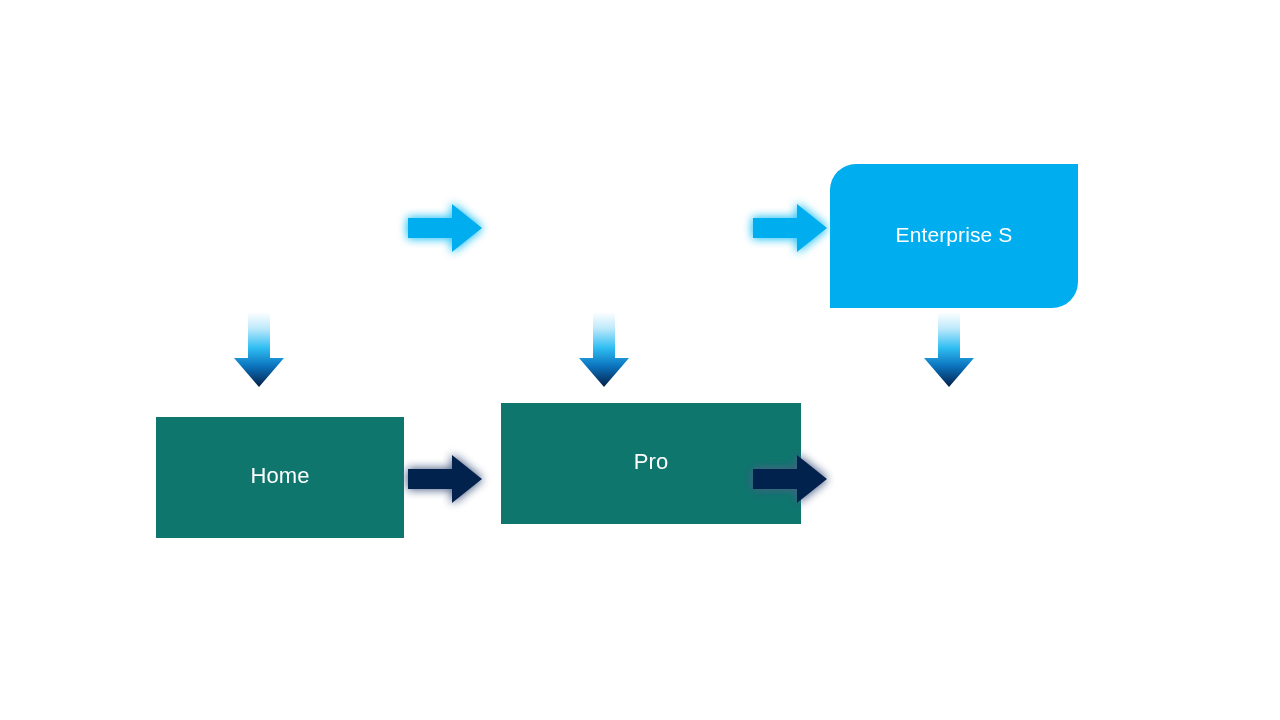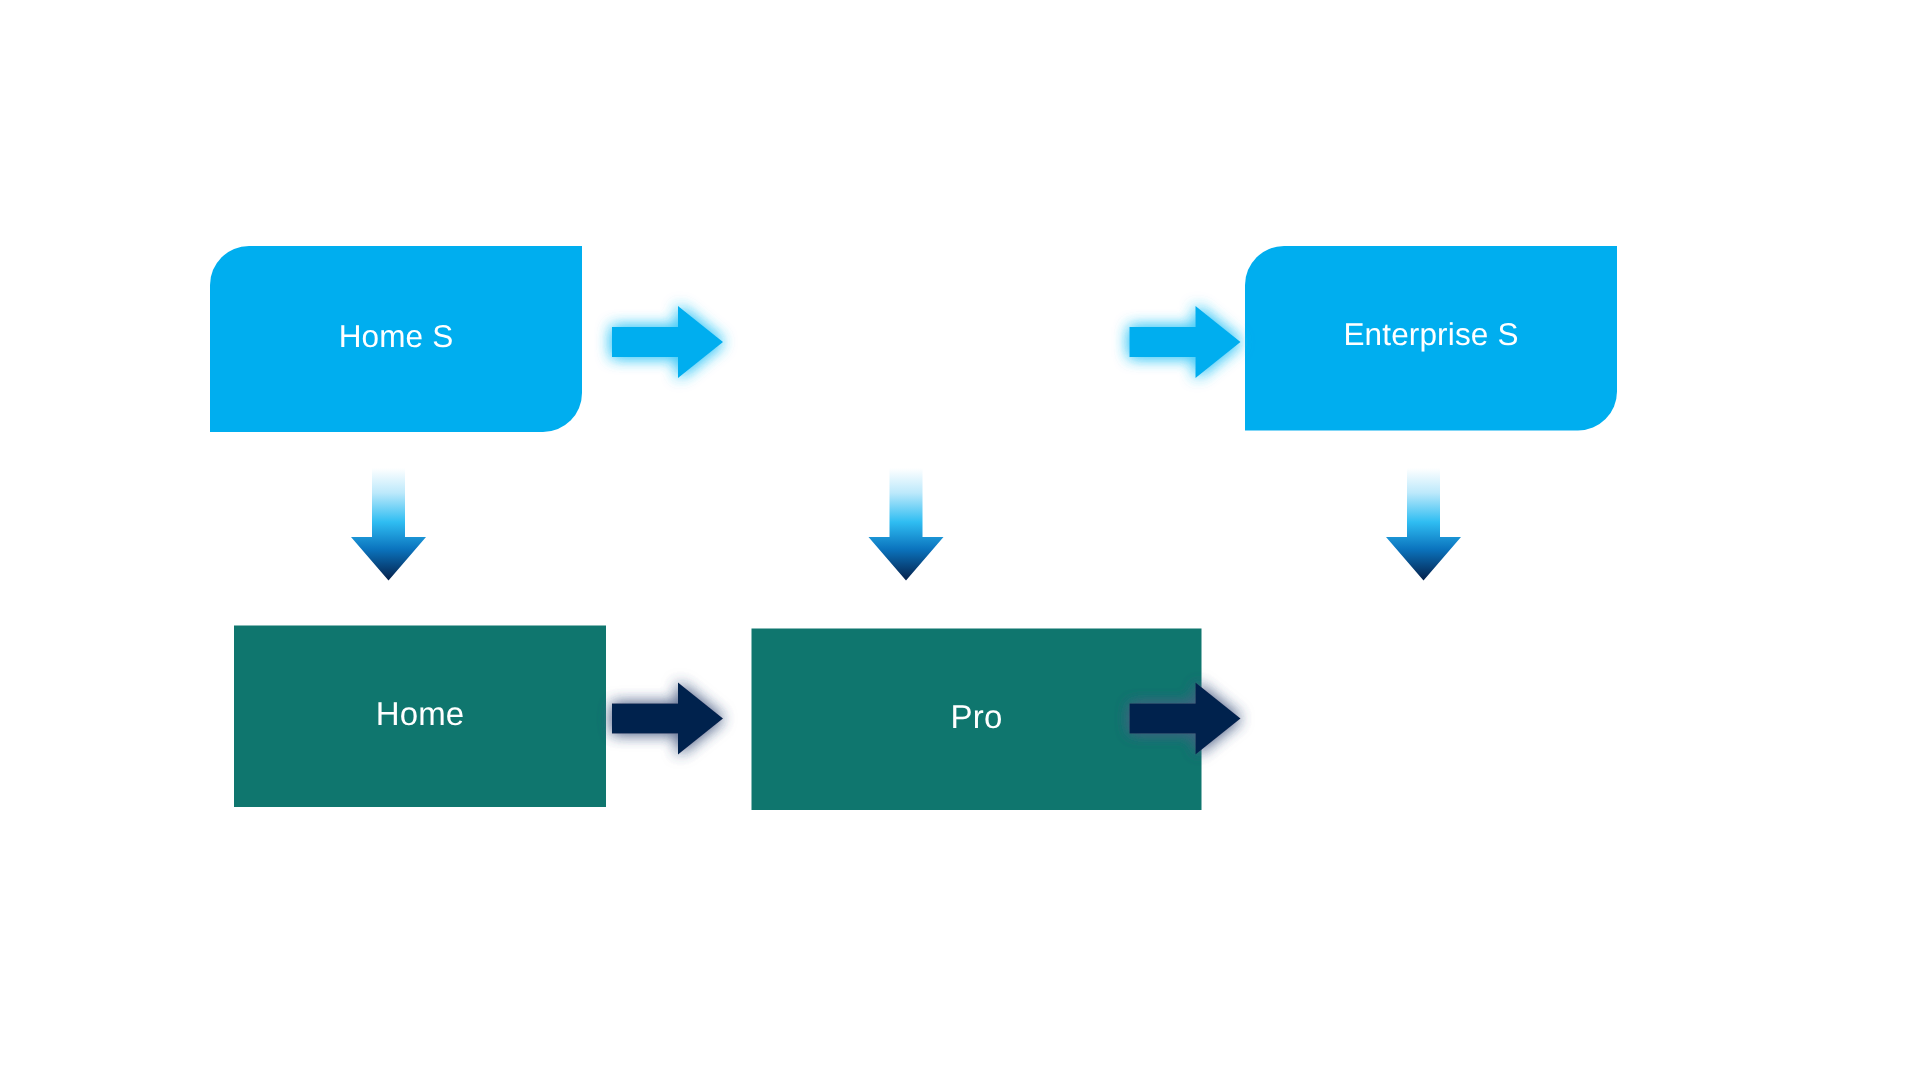--- a/index.html
+++ b/index.html
@@ -61,34 +61,31 @@
     overflow: visible;
   }
 
   
 </style>
 </head>
 <body>
 
 <div id="canvas">
 
-  <div class="node node-top" style="left:140px; top:164px; width:248px; height:124px;">
-    <span class="node-label">Home S</span>
-  </div>
 
 
-  <div class="node node-top" style="left:830px; top:164px; width:248px; height:123px;">
+  <div class="node node-top" style="left:830px; top:164px; width:248px; height:144px;">
     <span class="node-label">Enterprise S</span>
   </div>
 
   <div class="node node-bottom" style="left:140px; top:417px; width:248px; height:121px;">
     <span class="node-label">Home</span>
   </div>
 
-  <div class="node node-bottom" style="left:485px; top:419px; width:300px; height:121px;">
+  <div class="node node-bottom" style="left:485px; top:403px; width:300px; height:121px;">
     <span class="node-label">Pro</span>
   </div>
 
 
   <svg width="0" height="0" style="position:absolute;left:0;top:0;">
     <defs>
       <filter id="glowCyan" x="-60%" y="-60%" width="220%" height="220%">
         <feGaussianBlur in="SourceGraphic" stdDeviation="5" result="b"></feGaussianBlur>
         <feFlood flood-color="#39C8F7" flood-opacity="0.85" result="c"></feFlood>
         <feComposite in="c" in2="b" operator="in" result="g"></feComposite>

